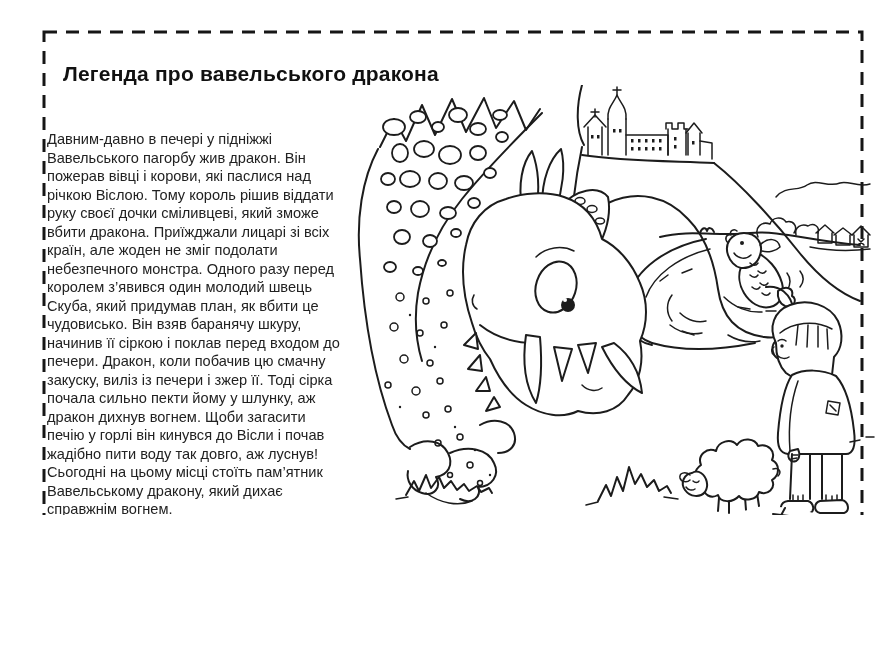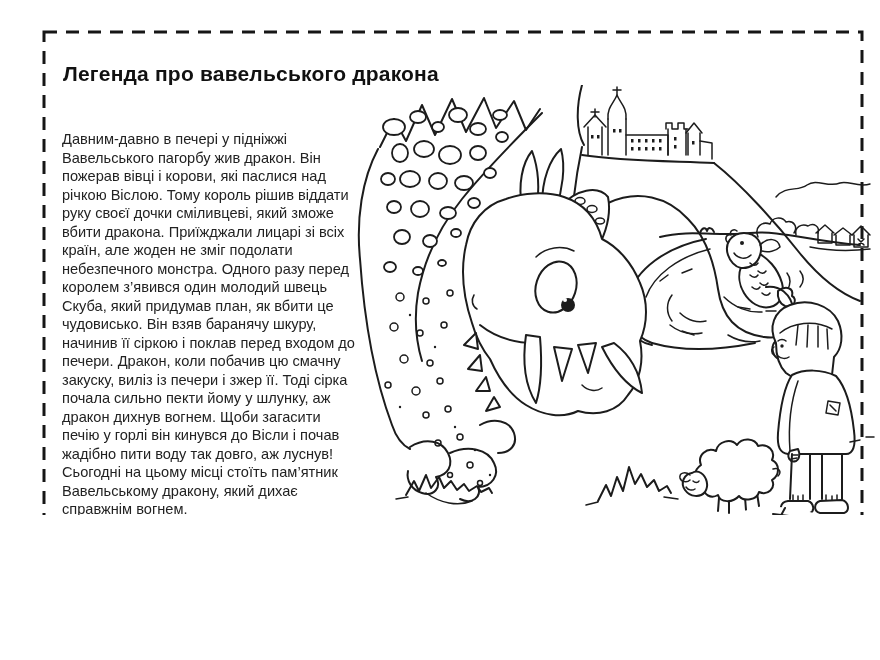--- a/index.html
+++ b/index.html
@@ -1,21 +1,21 @@
 <!DOCTYPE html>
 <html><head>
 <meta charset="utf-8">
 <style>
   html,body{margin:0;padding:0;background:#fff;}
   .page{position:relative;width:880px;height:515px;background:#fff;overflow:hidden;
         font-family:"Liberation Sans",sans-serif;color:#1c1c1c;}
   .border-svg{position:absolute;left:0;top:0;}
   .title{position:absolute;left:63px;top:62px;font-size:21px;font-weight:bold;color:#111;
          letter-spacing:.2px;white-space:nowrap;}
-  .story{position:absolute;left:62px;top:130px;width:320px;font-size:14.6px;line-height:18.5px;
+  .story{position:absolute;left:47px;top:130px;width:320px;font-size:14.6px;line-height:18.5px;
          color:#222;white-space:pre-line;}
   .art{position:absolute;left:330px;top:85px;}
   .logo{position:absolute;left:680px;top:505px;}
   .ln{fill:none;stroke:#1c1c1c;stroke-width:2;stroke-linecap:round;stroke-linejoin:round;}
   .ln-thin{fill:none;stroke:#1c1c1c;stroke-width:1.5;stroke-linecap:round;stroke-linejoin:round;}
   .wfill{fill:#ffffff;stroke:#1c1c1c;stroke-width:2;stroke-linecap:round;stroke-linejoin:round;}
   .stone{fill:#ffffff;stroke:#1c1c1c;stroke-width:1.8;}
   .pebble{fill:none;stroke:#1c1c1c;stroke-width:1.5;}
   .dot{fill:#1c1c1c;stroke:none;}
   .logo-text{font-family:"DejaVu Sans",sans-serif;font-weight:bold;fill:#141414;font-size:34px;}

